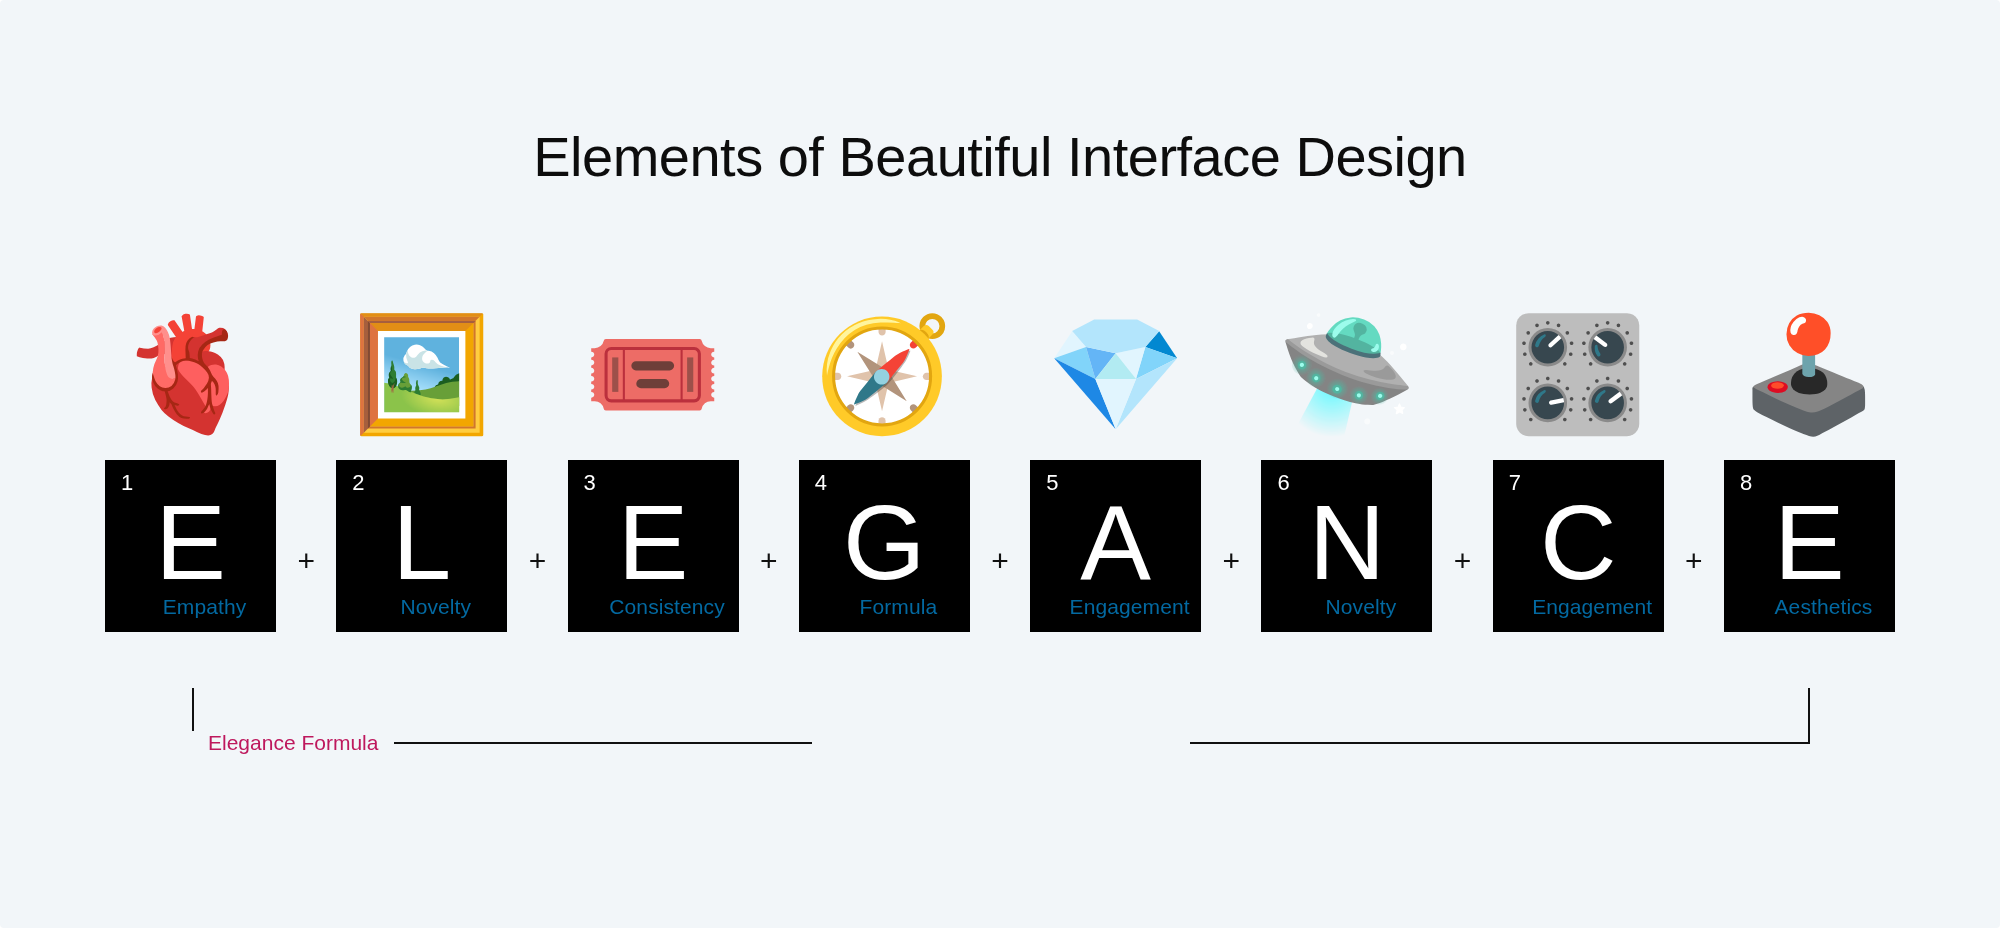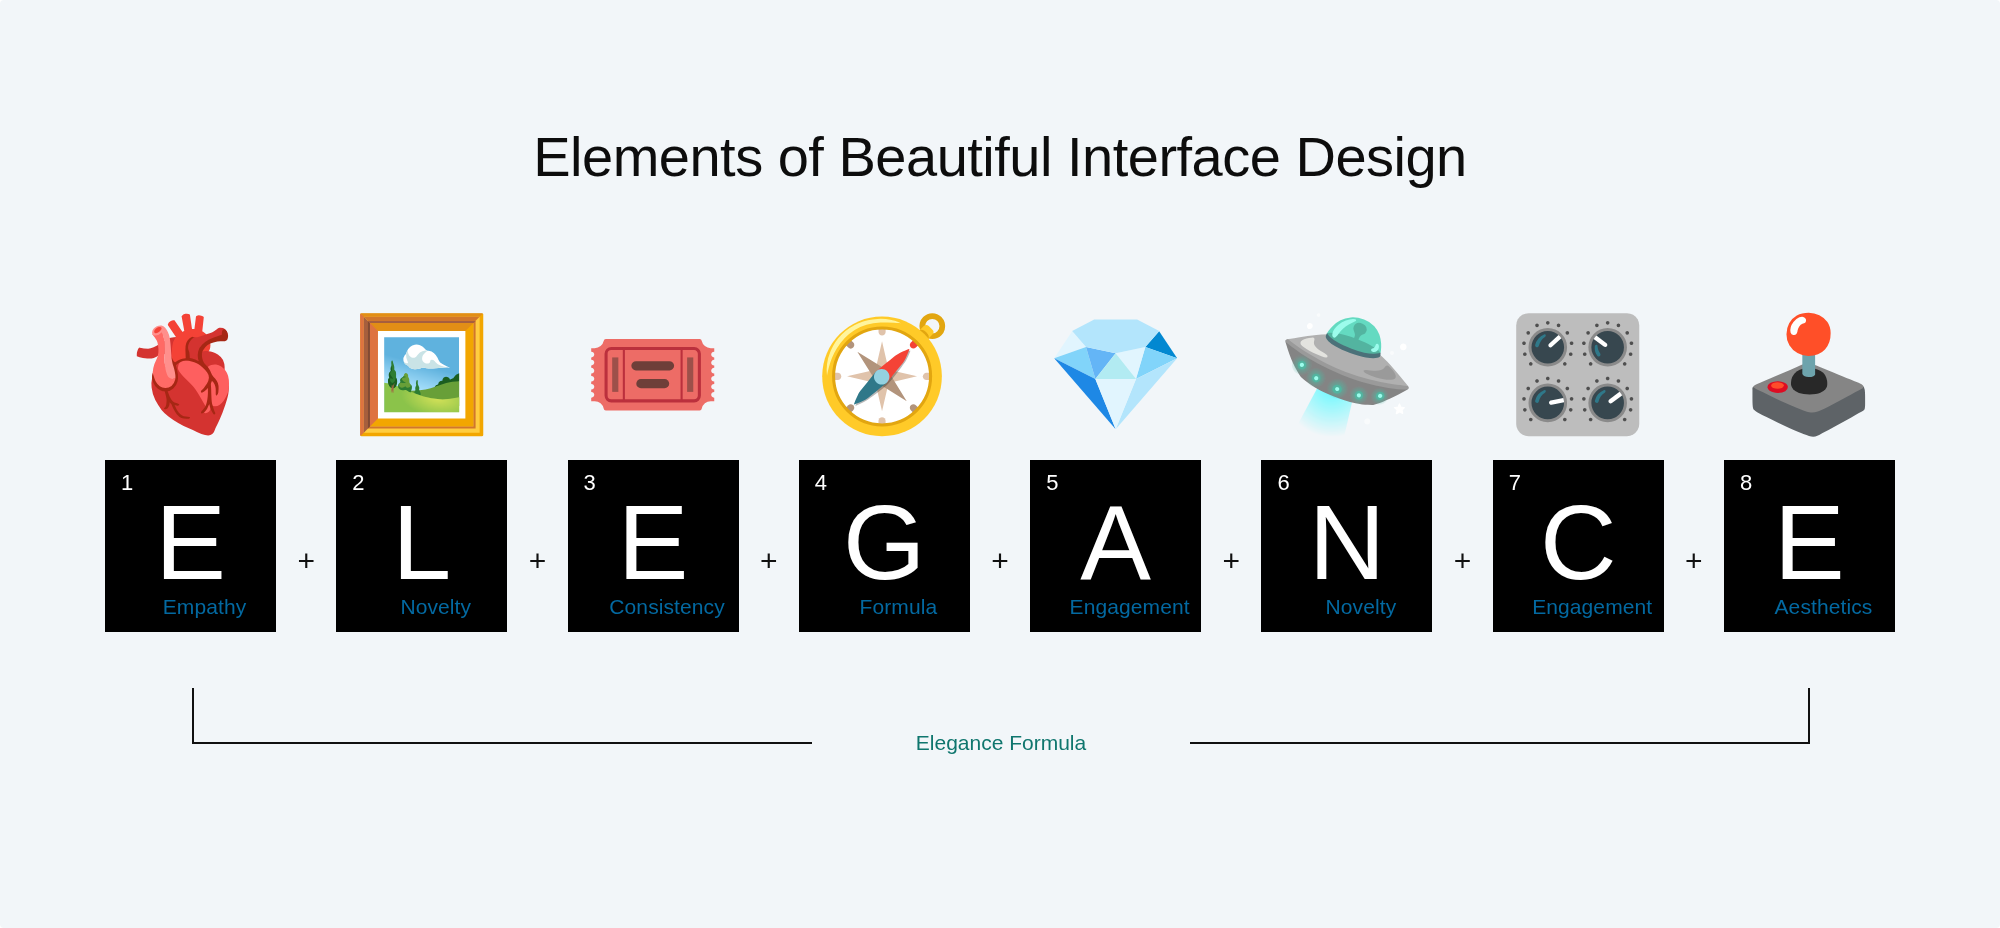--- a/index.html
+++ b/index.html
@@ -153,24 +153,24 @@
     background: #111111;
   }
   #bracket-line-left { left: 0; width: 620px; }
   #bracket-line-right { right: 0; width: 620px; }
 
   #bracket-label {
     position: absolute;
     left: 0;
     bottom: -11px;
     width: 1618px;
-    text-align: center;
+    text-align: left;
     font-size: 21px;
     font-weight: 400;
-    color: #0f766e;
+    color: #be185d;
     background: transparent;
   }
   #bracket-label span {
     background: #f2f6f9;
     padding: 0 16px;
   }
 </style>
 </head>
 <body>
 

